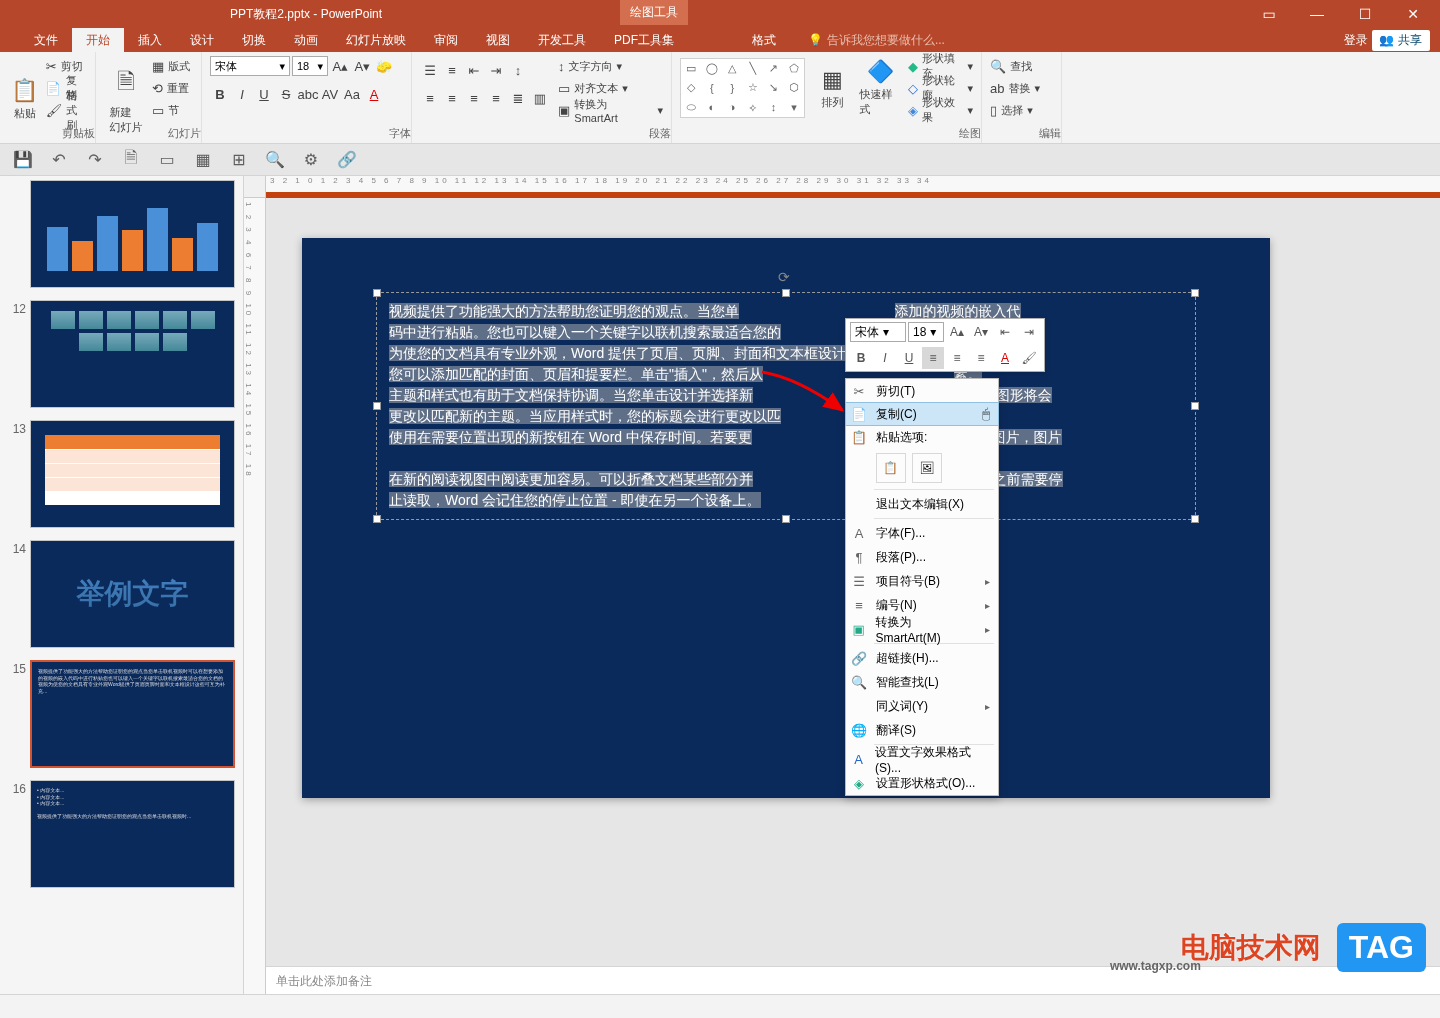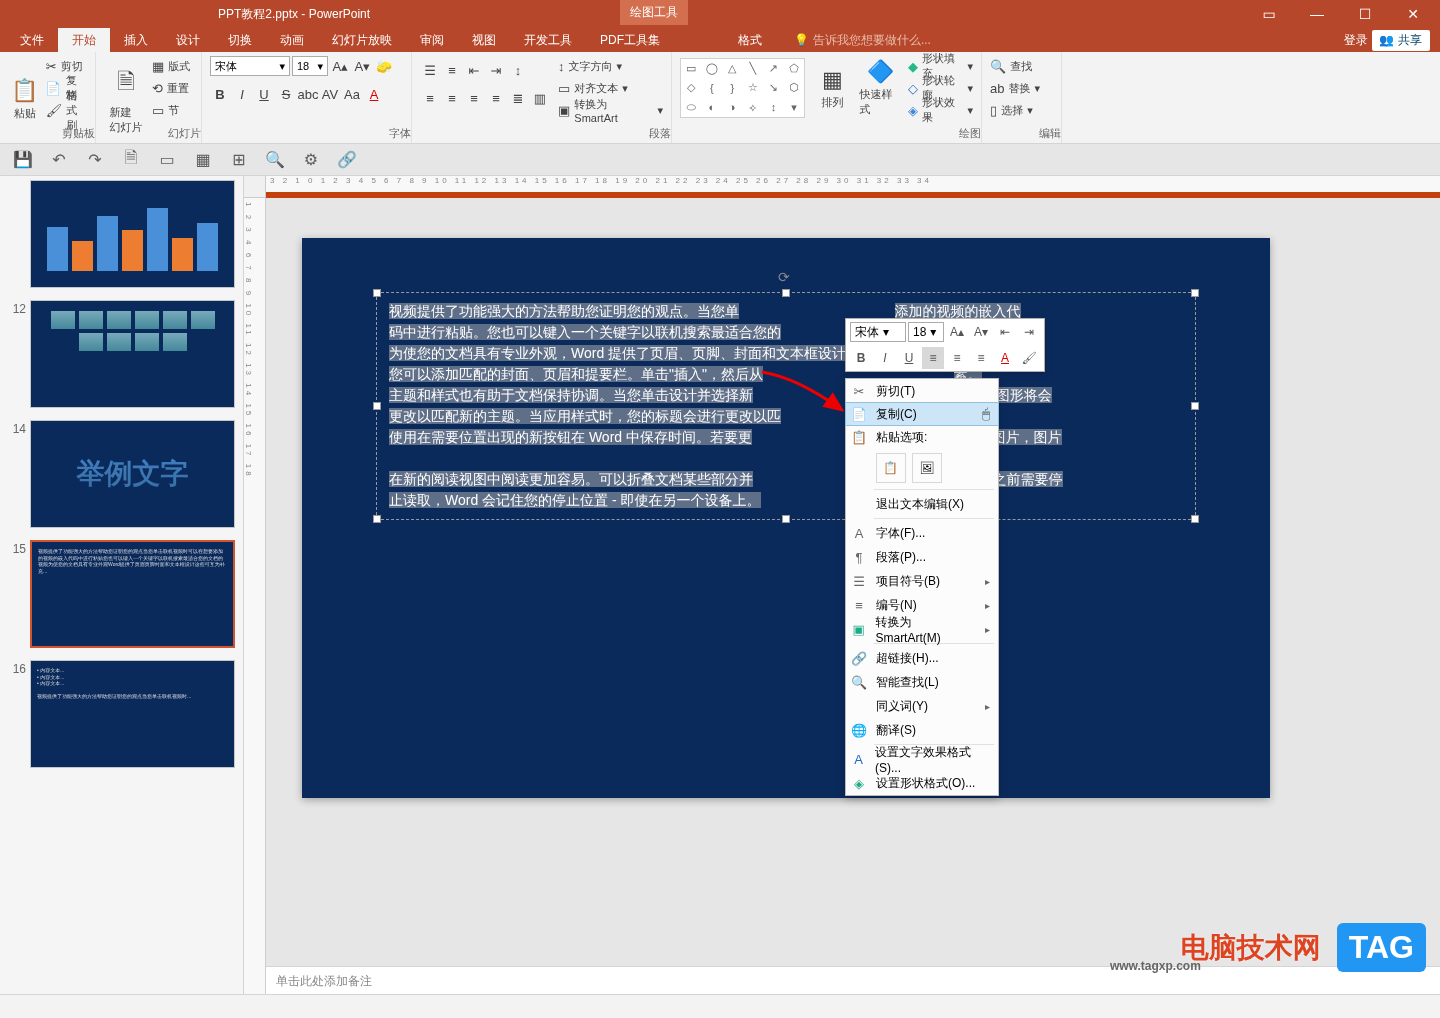--- a/index.html
+++ b/index.html
@@ -1,28 +1,28 @@
 <!DOCTYPE html>
 <html><head>
 <meta charset="utf-8">
 <style>
 * { margin: 0; padding: 0; box-sizing: border-box; font-family: "Microsoft YaHei", sans-serif; }
 body { background: #e6e6e6; width: 1440px; height: 1018px; overflow: hidden; position: relative; }
 
 
 .titlebar { height: 28px; background: #b7472a; display: flex; align-items: center; color: #fff; font-size: 12px; }
-.titlebar-left { flex: 1; display:flex; align-items:center; padding-left: 8px; }
+.titlebar-left { flex: 1; display:flex; align-items:center; padding-left: 20px; }
 .titlebar-center { position: absolute; left: 620px; top: 0; }
 .tool-tab { background:#d36e4e; padding: 4px 10px; font-size:12px; color:#fff; }
 .titlebar-right { display:flex; align-items:center; gap: 18px; padding-right: 12px; }
 .win-btn { width: 30px; height: 28px; display:flex; align-items:center; justify-content:center; font-size: 14px; }
 .file-name { margin-left: 210px; }
 
 
-.ribbon-tabs { height: 24px; background:#b7472a; display:flex; align-items:center; padding-left: 6px; font-size:12px; color:#fff;text-align:right; }
+.ribbon-tabs { height: 24px; background:#b7472a; display:flex; align-items:center; padding-left: 20px; font-size:12px; color:#fff;text-align:right; }
 .rtab { padding: 4px 14px; cursor:pointer; }
 .rtab.active { background:#f3f3f3; color:#b7472a; }
 .tell-me { margin-left: 18px; color:#e8bcac; font-size:12px; display:flex; align-items:center; gap:4px; }
 .ribbon-right { margin-left:auto; display:flex; align-items:center; gap:4px; padding-right:10px; }
 .login { color:#fff; font-size:12px; }
 .share-btn { background:#fff; color:#0c4a6e; padding:2px 8px; font-size:12px; border-radius:2px; }
 
 
 .ribbon { height: 92px; background:#f3f3f3; border-bottom:1px solid #d4d4d4; display:flex; }
 .rgroup { border-right:1px solid #e1e1e1; padding: 4px 8px 0 8px; display:flex; flex-direction:column; position:relative; }
@@ -348,20 +348,31 @@
             <div></div>
             <div></div>
             <div></div>
             <div></div>
             <div></div>
             <div></div>
             <div></div>
             <div></div>
             <div></div>
             <div></div>
+          </div>
+      </div>
+      </div>
+    <div class="slide-thumb">
+        <div class="slide-num">13</div>
+      <div class="thumb-img">
+        <div class="thumb-table">
+            <div class="th"></div>
+            <div class="tr"></div>
+            <div class="tr"></div>
+            <div class="tr"></div>
           </div>
       </div>
       </div>
     <div class="slide-thumb">
         <div class="slide-num">14</div>
       <div class="thumb-img">
         <div class="thumb-text-big">举例文字</div>
       </div>
       </div>
     <div class="slide-thumb">

